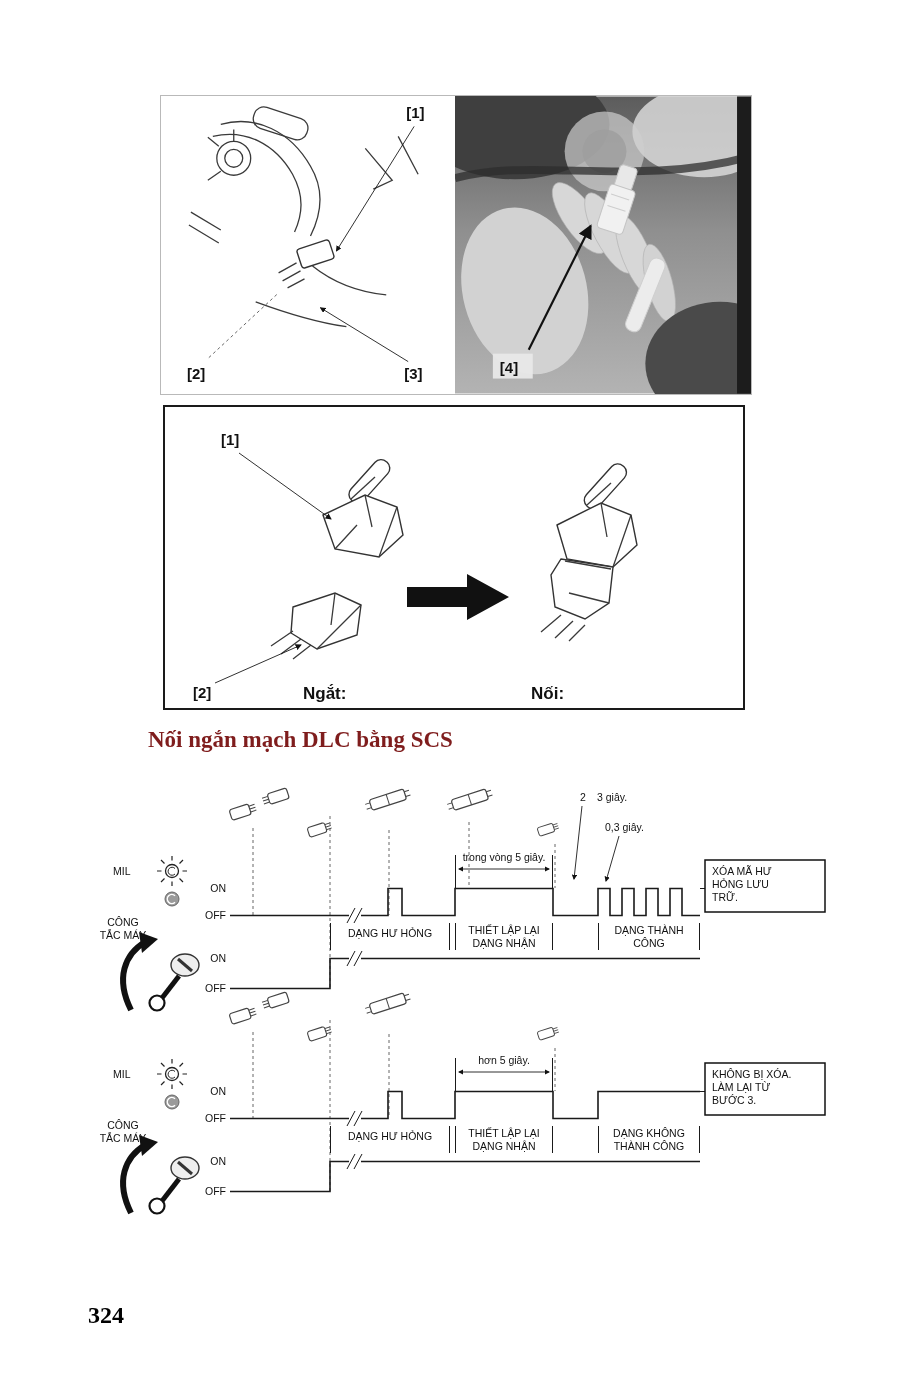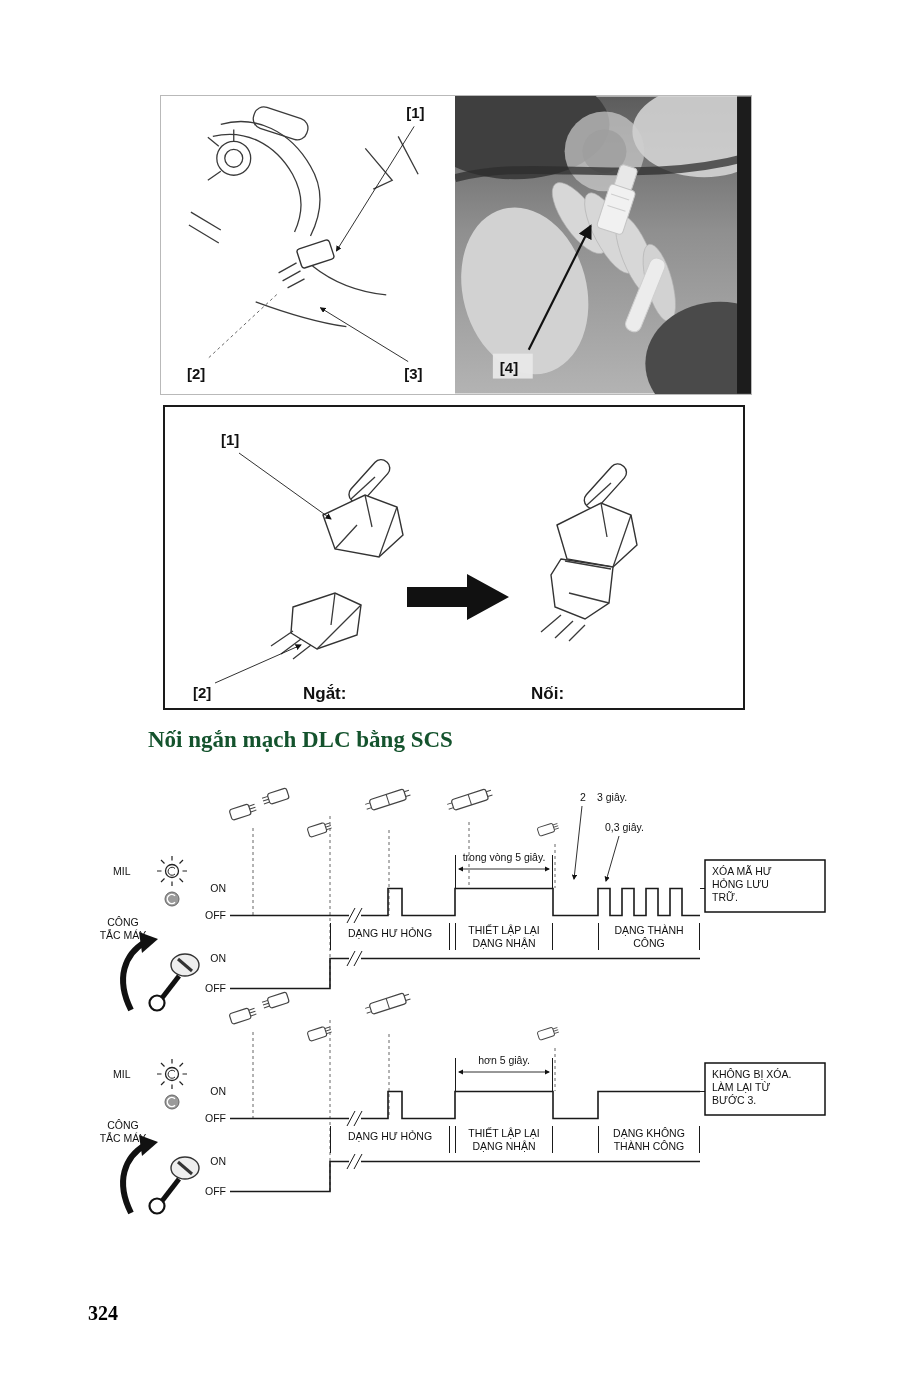--- a/index.html
+++ b/index.html
@@ -9,25 +9,25 @@
   .sheet{position:absolute;inset:0;background:#fff;overflow:hidden}
 
   .fig-top{position:absolute;left:160px;top:95px;width:592px;height:300px;
            display:flex;border:1px solid #b9b9b9;background:#fff;margin:0}
   .fig-top svg{display:block}
 
   .fig-conn{position:absolute;left:163px;top:405px;width:582px;height:305px;
             border:2px solid #1a1a1a;background:#fff;margin:0}
 
   .heading{position:absolute;margin:0;font-family:"Liberation Serif",serif;
-           font-weight:700;color:#14532d;white-space:nowrap}
+           font-weight:700;color:#7f1d1d;white-space:nowrap}
   #h-scs{left:148px;top:727px;font-size:23px}
   #h-pat{left:148px;top:1231px;font-size:23px}
   .pagenum{position:absolute;left:88px;top:1302px;font-family:"Liberation Serif",serif;
-           font-weight:700;font-size:20px}
+           font-weight:700;font-size:24px}
 
   .timing{position:absolute;left:85px;top:782px}
 
   text{font-family:"Liberation Sans",sans-serif;fill:#111}
   .t{font-size:10.5px}
   .fl{font-size:15px;font-weight:700}
   .big{font-size:17px;font-weight:700}
   .wave{fill:none;stroke:#1a1a1a;stroke-width:1.6}
   .thin{fill:none;stroke:#1a1a1a;stroke-width:1}
   .dash{fill:none;stroke:#555;stroke-width:.9;stroke-dasharray:3 3}

